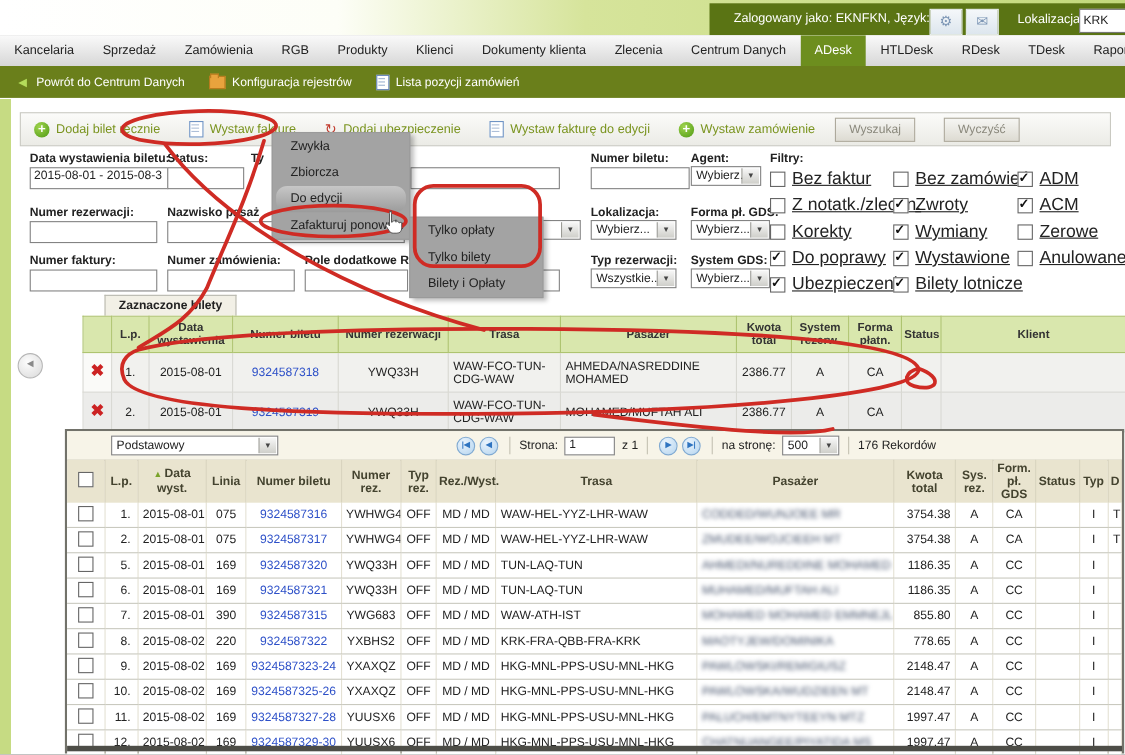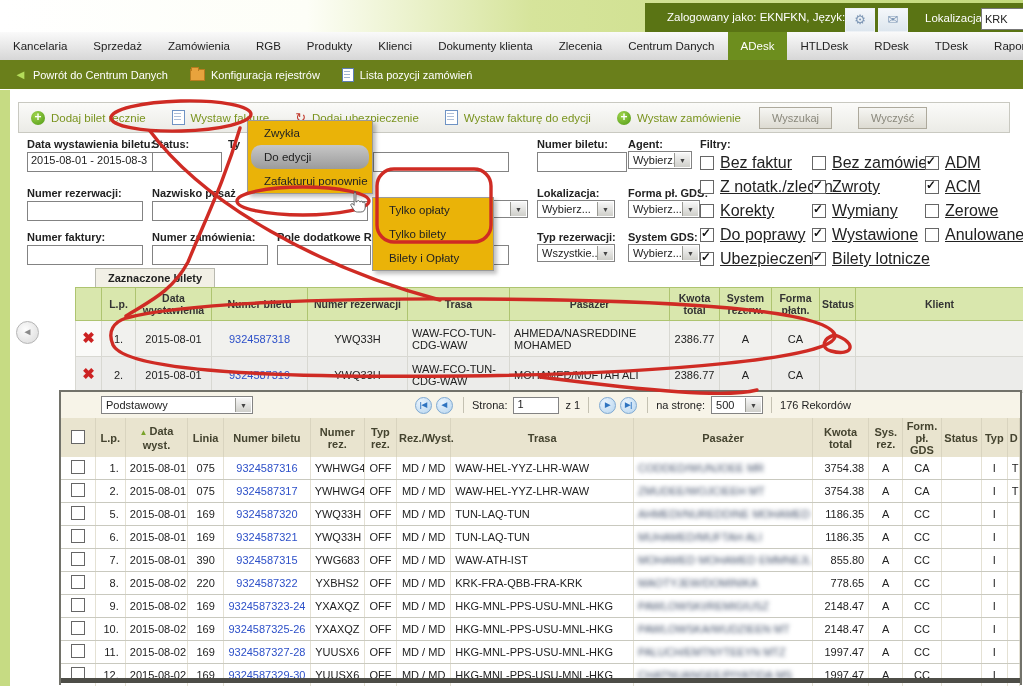--- a/index.html
+++ b/index.html
@@ -51,21 +51,21 @@
   .fsel{position:absolute;height:18px;background:#fff;border:1px solid #838383;font-size:11px;box-sizing:border-box;
         padding:2px 18px 0 4px;white-space:nowrap;overflow:hidden;cursor:pointer;}
   .fsel .arr{position:absolute;right:1px;top:1px;bottom:1px;width:15px;
              background:linear-gradient(#f7f7f7,#cfcfca);border-left:1px solid #9a9a94;
              color:#444;font-size:7px;text-align:center;line-height:15px;}
   
   .cbrow{position:absolute;display:flex;align-items:center;gap:6px;white-space:nowrap;font-size:16px;text-decoration:underline;}
   .cb{width:12px;height:12px;background:#fff;border:1px solid #666;display:inline-block;position:relative;flex:0 0 auto;}
   .cb.on:before{content:"✓";position:absolute;left:0px;top:-3px;font-size:12px;font-weight:bold;color:#111;}
   
-  .menu{position:absolute;background:#eab308;border:1px solid #9a9a9a;box-shadow:3px 3px 4px rgba(0,0,0,.25);z-index:30;}
+  .menu{position:absolute;background:#a3a3a3;border:1px solid #9a9a9a;box-shadow:3px 3px 4px rgba(0,0,0,.25);z-index:30;}
   .menu .mi{height:24px;line-height:24px;padding:0 16px;font-size:11.5px;color:#222;cursor:pointer;white-space:nowrap;}
   .menu .mi.hl{background:linear-gradient(#c7c7c7,#9b9b9b);border-radius:10px;margin:0 3px;padding:0 13px;}
   
   .seltab{position:absolute;left:95px;top:268px;height:19px;padding:0 12px;background:#f2f0e6;
           border:1px solid #b9b9b0;border-bottom:none;font-weight:bold;font-size:11px;line-height:19px;}
   .t-sel{position:absolute;left:75px;top:287px;width:948px;border-collapse:collapse;table-layout:fixed;
          font-size:11px;background:#fff;}
   .t-sel th{background:#d9e7ad;border:1px solid #aec470;font-size:10.5px;color:#333;font-weight:bold;
             height:30px;padding:1px 2px;line-height:12px;}
   .t-sel td{border:1px solid #d8d8d2;border-top:none;height:33px;padding:1px 4px;text-align:center;background:#f1f1ee;}
@@ -269,20 +269,21 @@
         </label>
         <label class="cbrow" style="left: 925px; top: 226px;">
           <span class="cb"></span>
           <span>Anulowane</span>
         </label>
       </div>
   </div>
 
   <div class="menu" style="left:247px;top:120px;width:124px;" id="ctx-menu">
       <div class="mi">Zwykła</div>
+      <div class="mi">Zbiorcza</div>
       <div class="mi hl">Do edycji</div>
       <div class="mi">Zafakturuj ponownie</div>
     </div>
   <div class="menu" style="left:372px;top:166px;width:120px;margin-top:31px;" id="ctx-submenu">
       <div class="mi">Tylko opłaty</div>
       <div class="mi">Tylko bilety</div>
       <div class="mi">Bilety i Opłaty</div>
     </div>
 
   <div class="seltab">Zaznaczone bilety</div>

